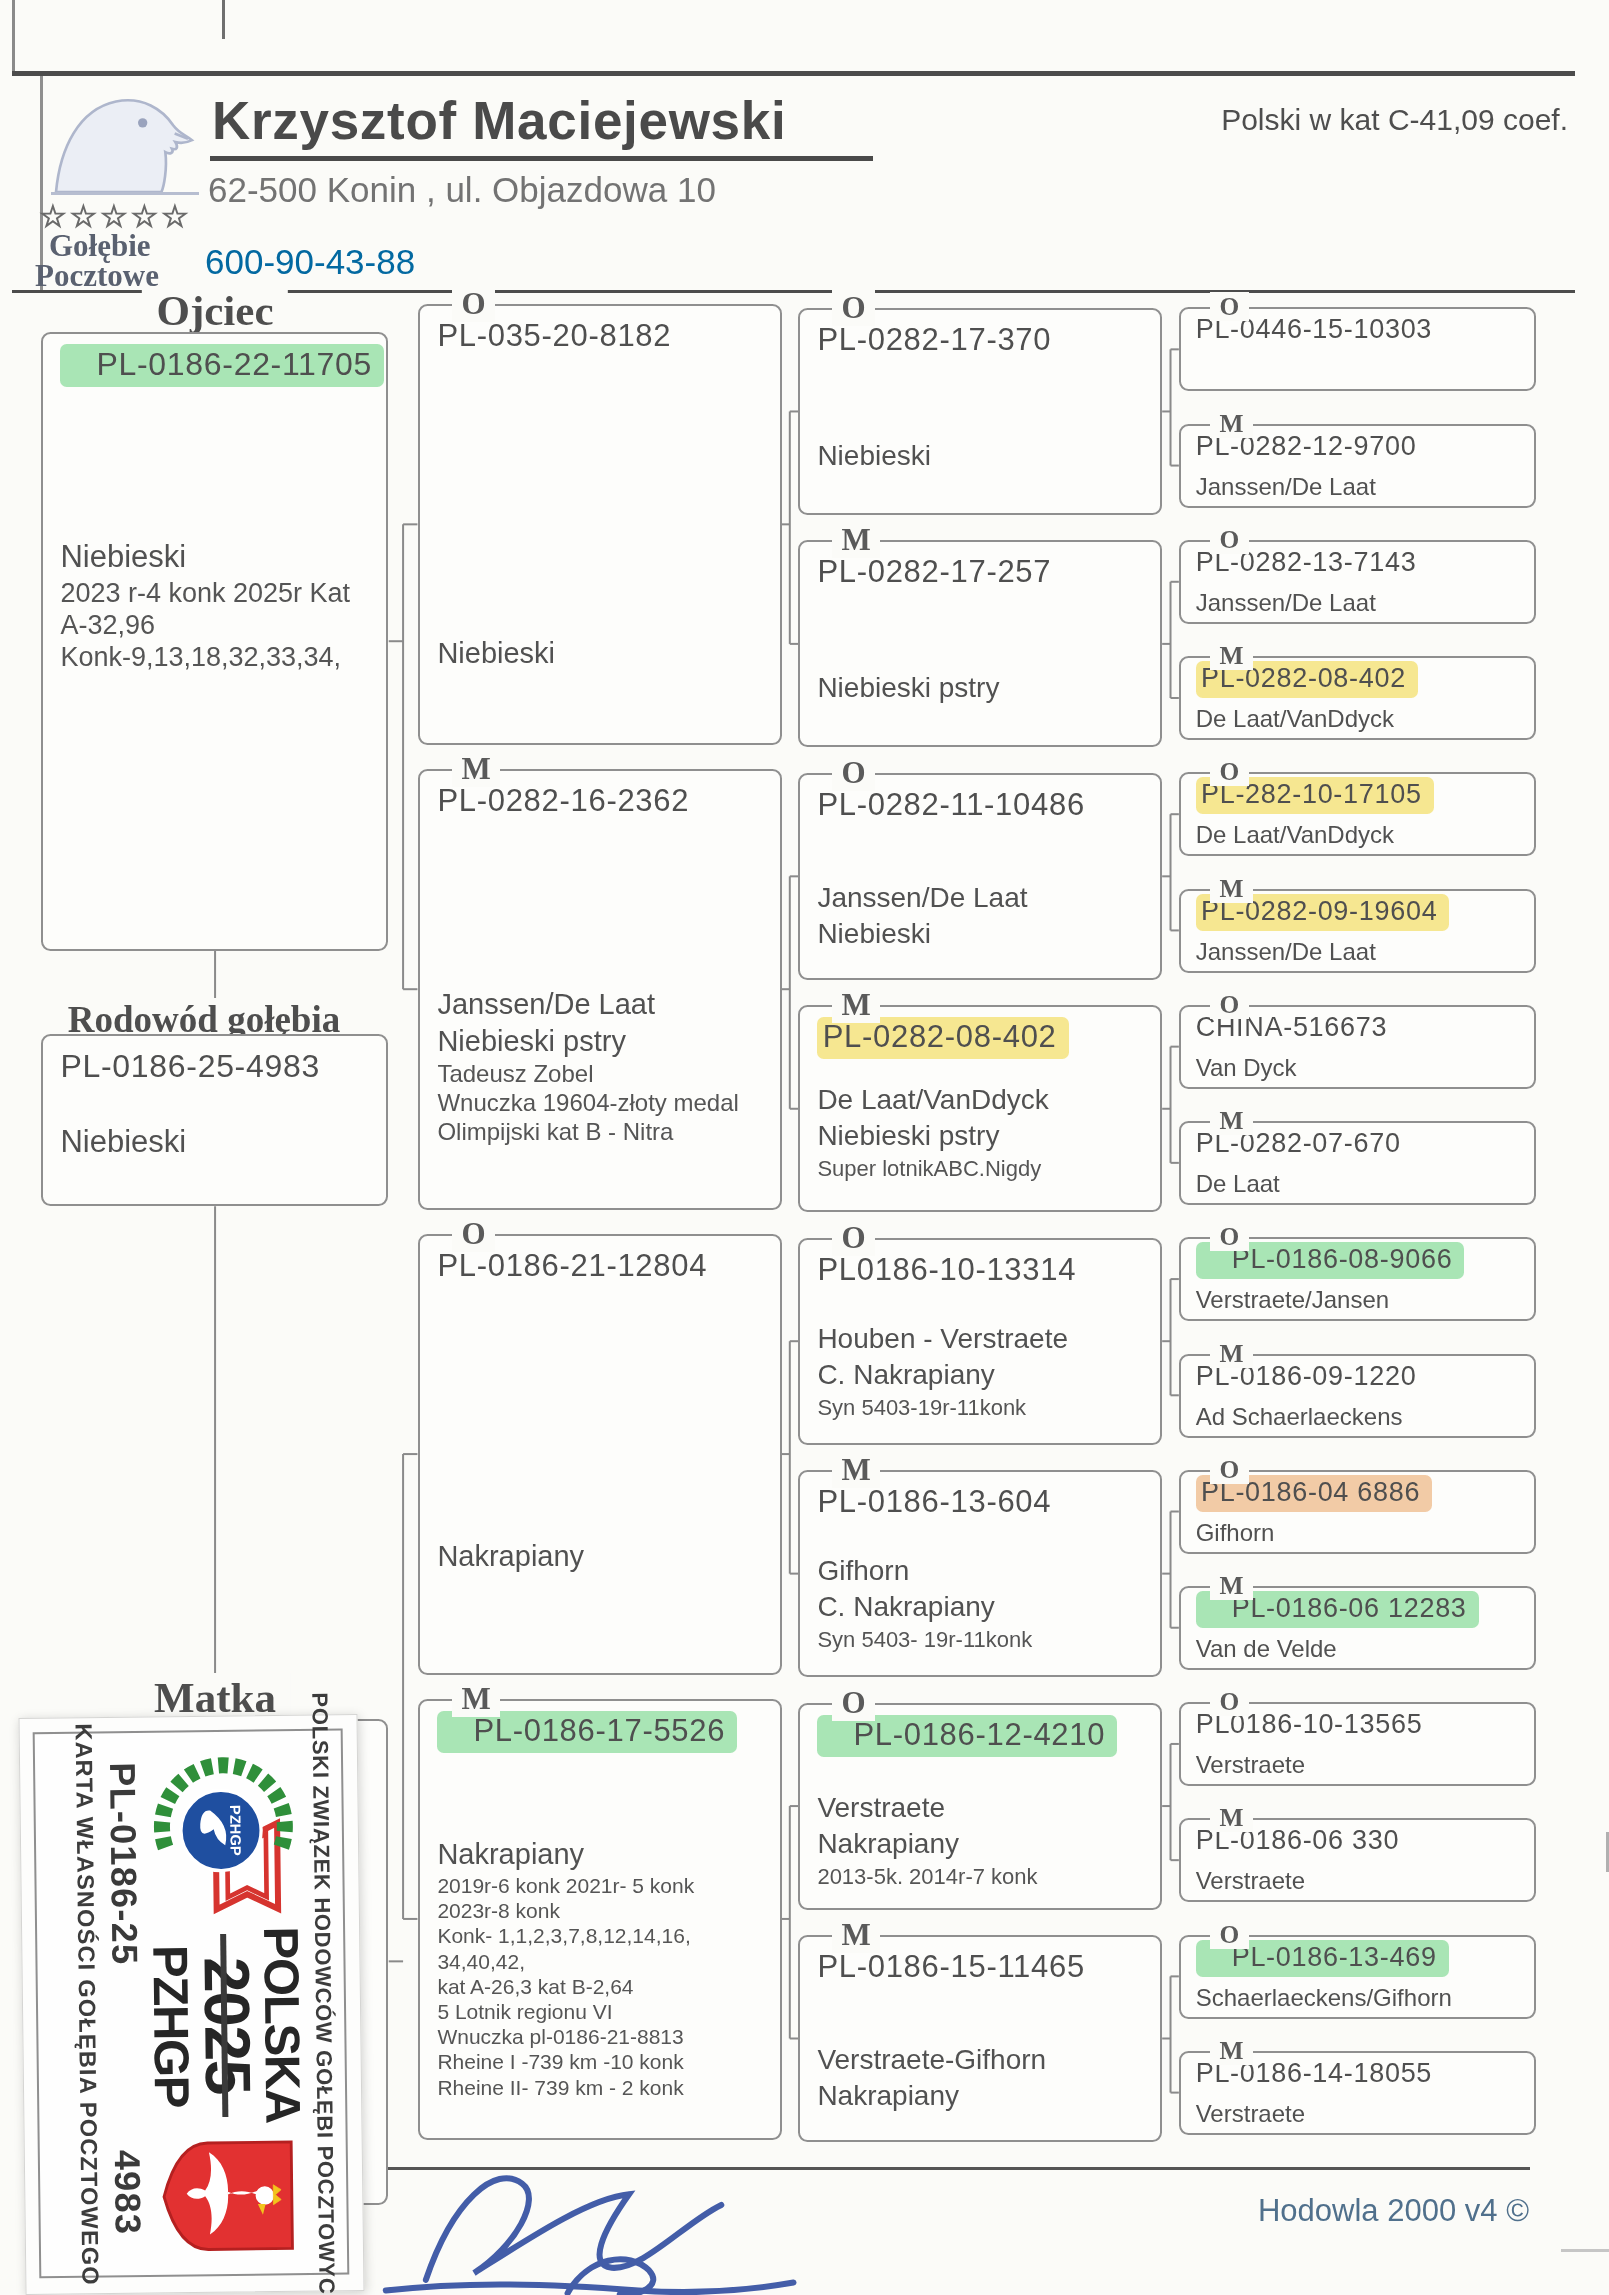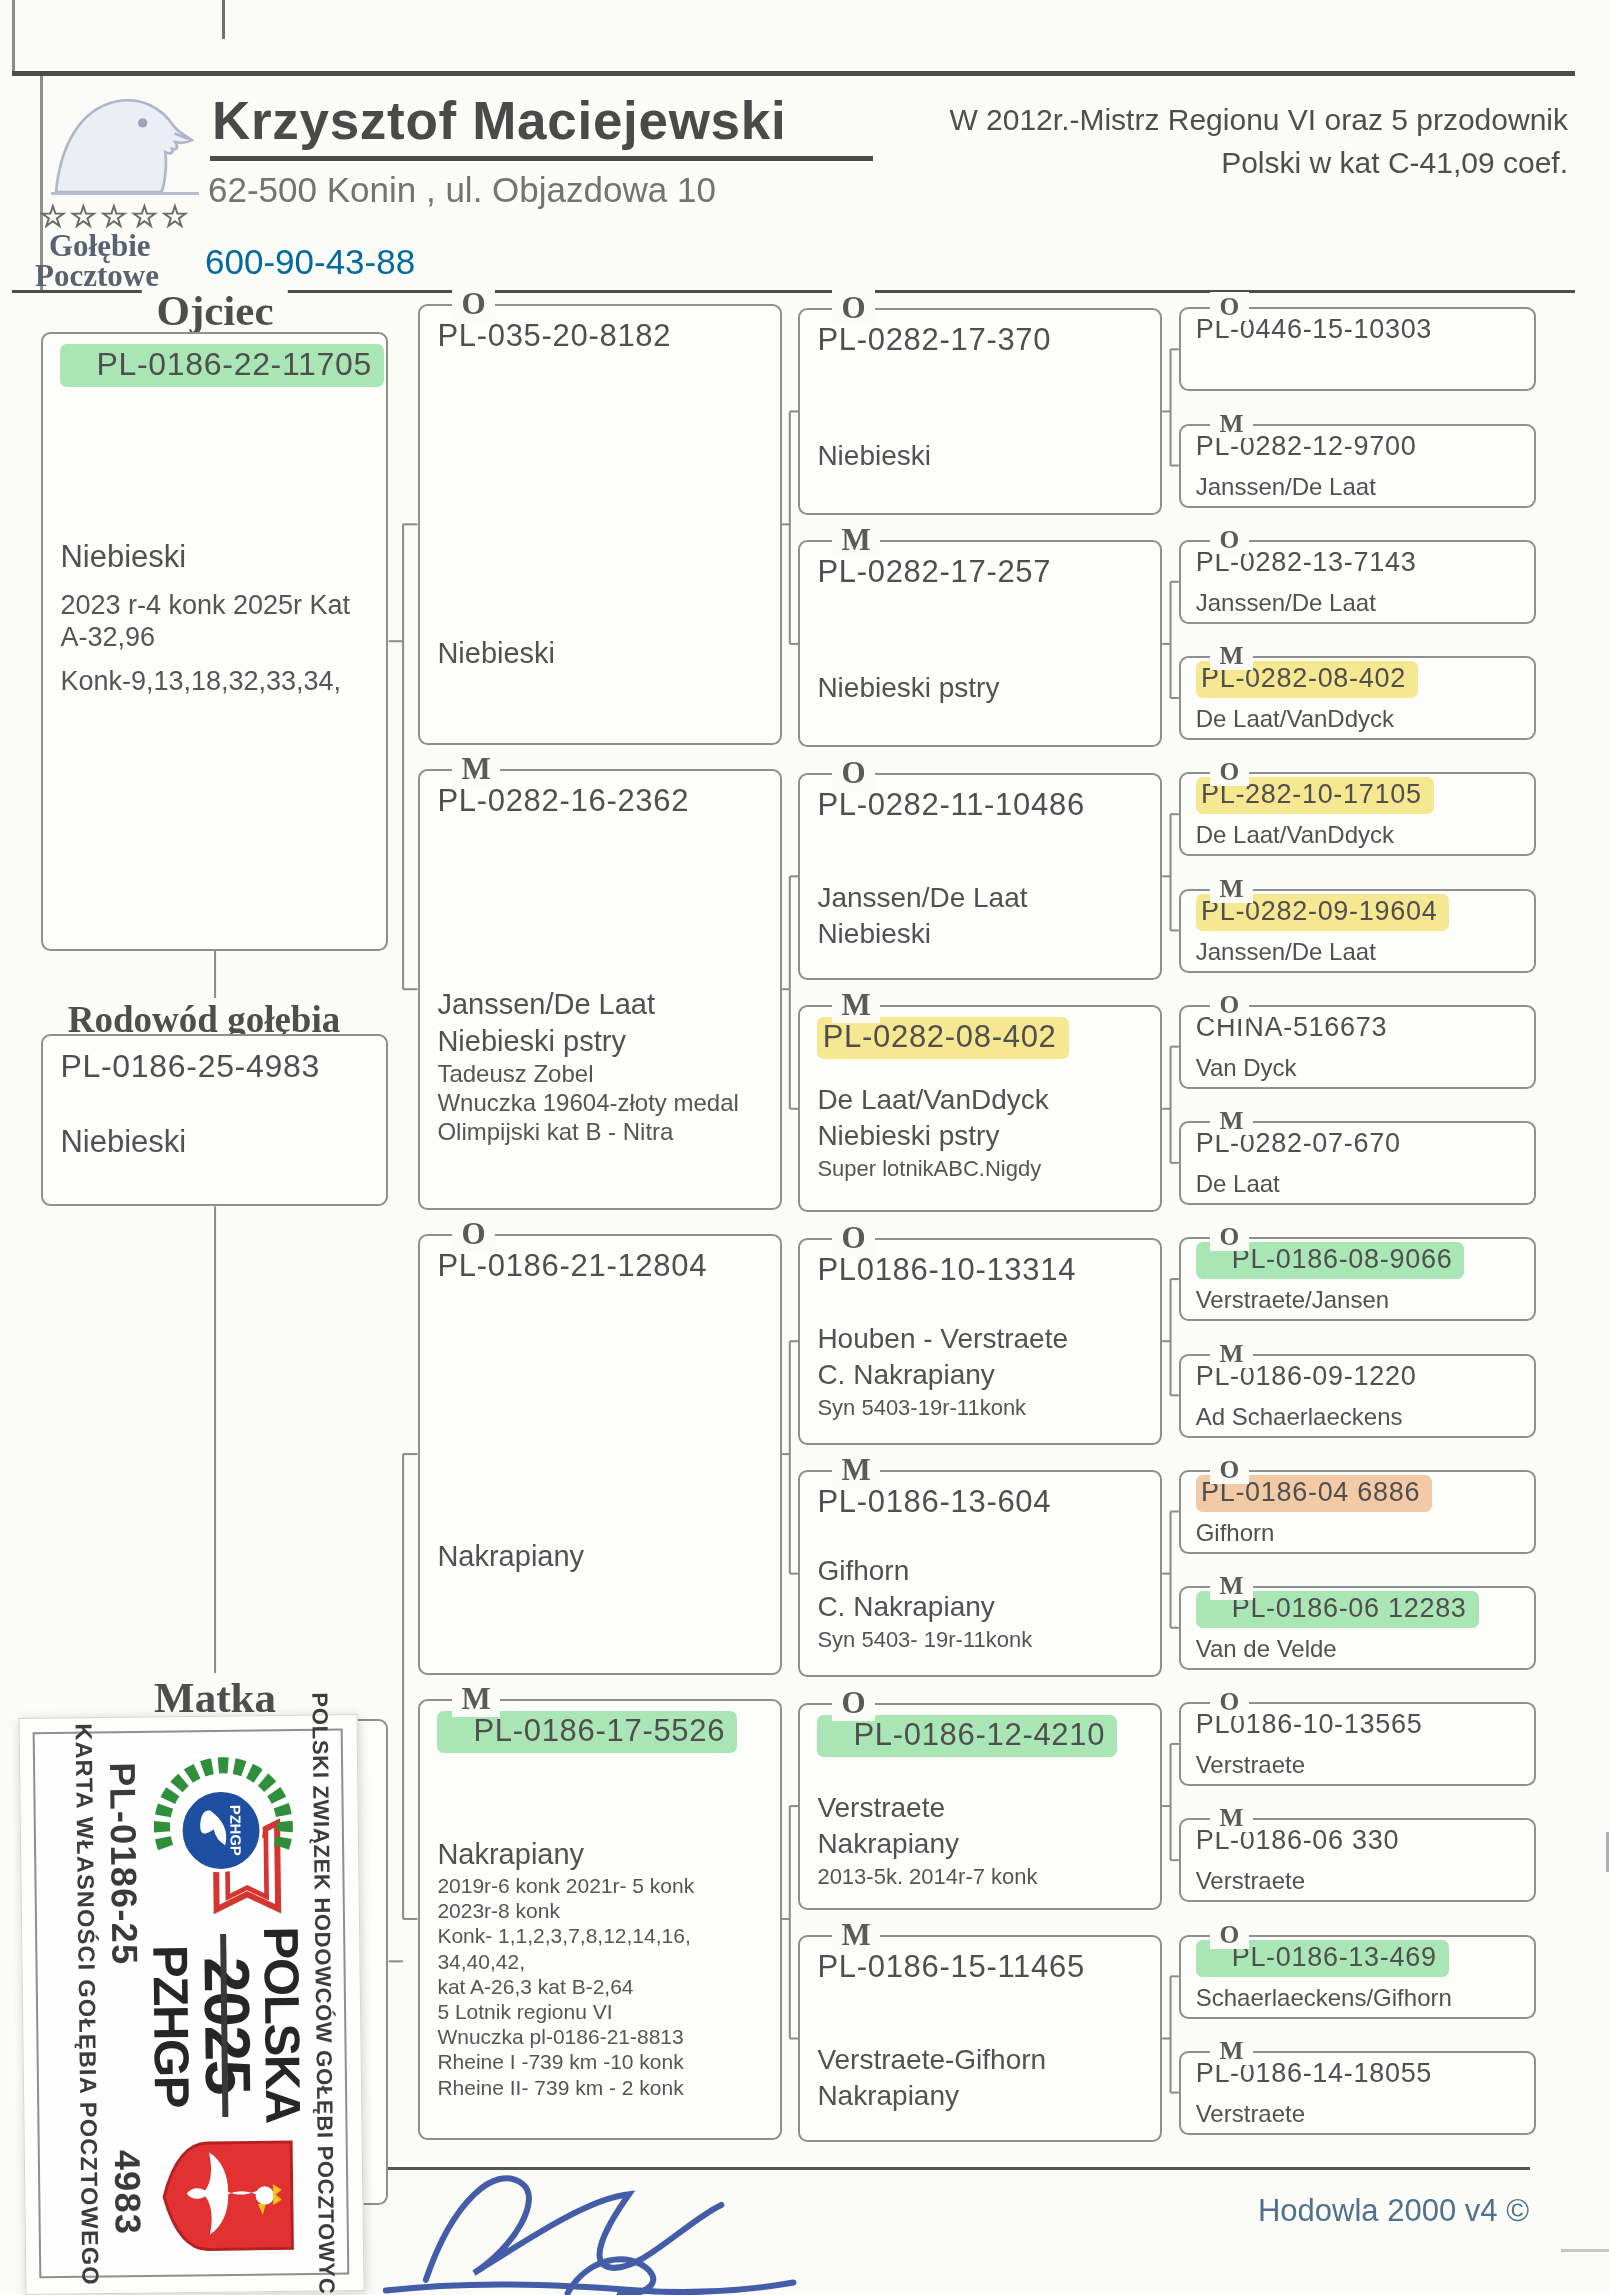--- a/index.html
+++ b/index.html
@@ -40,21 +40,21 @@
   .hl{padding:2px 12px 4.7px 5.3px;border-radius:6.7px;}
   .hl-g{background:#a9e5b5;padding-left:36px;}
   .hl-y{background:#f6e791;}
   .hl-o{background:#f2cba6;}
   .nm{font-size:29px;line-height:1.28;color:#515151;}
   .c1 .nm{font-size:31px;}
   .g3 .nm{font-size:28px;}
   .g4 .nm{font-size:24px;}
   .g4 .names{margin-top:9.4px;}
   .sm{font-size:24px;line-height:1.2;color:#555;}
-  .c1 .sm{font-size:27px;margin-top:12px;}
+  .c1 .sm{font-size:27px;margin-top:0;}
   .g3 .sm{font-size:22px;margin-top:2.7px;}
   .sm-xs{font-size:21px;line-height:1.2;color:#555;}
   
   #connectors{position:absolute;left:0;top:0;z-index:1;pointer-events:none;}
   .box,.sec-label{z-index:2;}
   
   .stamp{position:absolute;left:22px;top:1716px;width:337px;height:575px;background:#fdfdfc;
       border:0.7px solid #d5d5d3;box-shadow:1.3px 2px 10.7px rgba(0,0,0,.18);z-index:5;
       transform:rotate(-0.7deg);}
   .stamp-rot{position:absolute;width:546px;height:310px;box-sizing:border-box;
@@ -100,21 +100,20 @@
   <div class="logo-base"></div>
   <div class="logo-stars">☆☆☆☆☆</div>
   <div class="logo-l1">Gołębie</div>
   <div class="logo-l2">Pocztowe</div>
 
   <div class="breeder-name">Krzysztof Maciejewski</div>
   <div class="name-underline"></div>
   <div class="address">62-500 Konin , ul. Objazdowa 10</div>
   <div class="phone">600-90-43-88</div>
   <div class="note">
-    <div>W 2012r.-Mistrz Regionu VI oraz 5 przodownik</div>
     <div>Polski w kat C-41,09 coef.</div>
   </div>
 
   <svg id="connectors" width="1609" height="2295" viewBox="0 0 2409 3436">
       <line x1="582" y1="960" x2="603.5" y2="960" stroke="#8a8a8a" stroke-width="3"></line>
       <line x1="603.5" y1="785" x2="603.5" y2="1481" stroke="#8a8a8a" stroke-width="3"></line>
       <line x1="603.5" y1="785" x2="625" y2="785" stroke="#8a8a8a" stroke-width="3"></line>
       <line x1="603.5" y1="1481" x2="625" y2="1481" stroke="#8a8a8a" stroke-width="3"></line>
       <line x1="582" y1="2936.5" x2="603.5" y2="2936.5" stroke="#8a8a8a" stroke-width="3"></line>
       <line x1="603.5" y1="2177" x2="603.5" y2="2873" stroke="#8a8a8a" stroke-width="3"></line>

